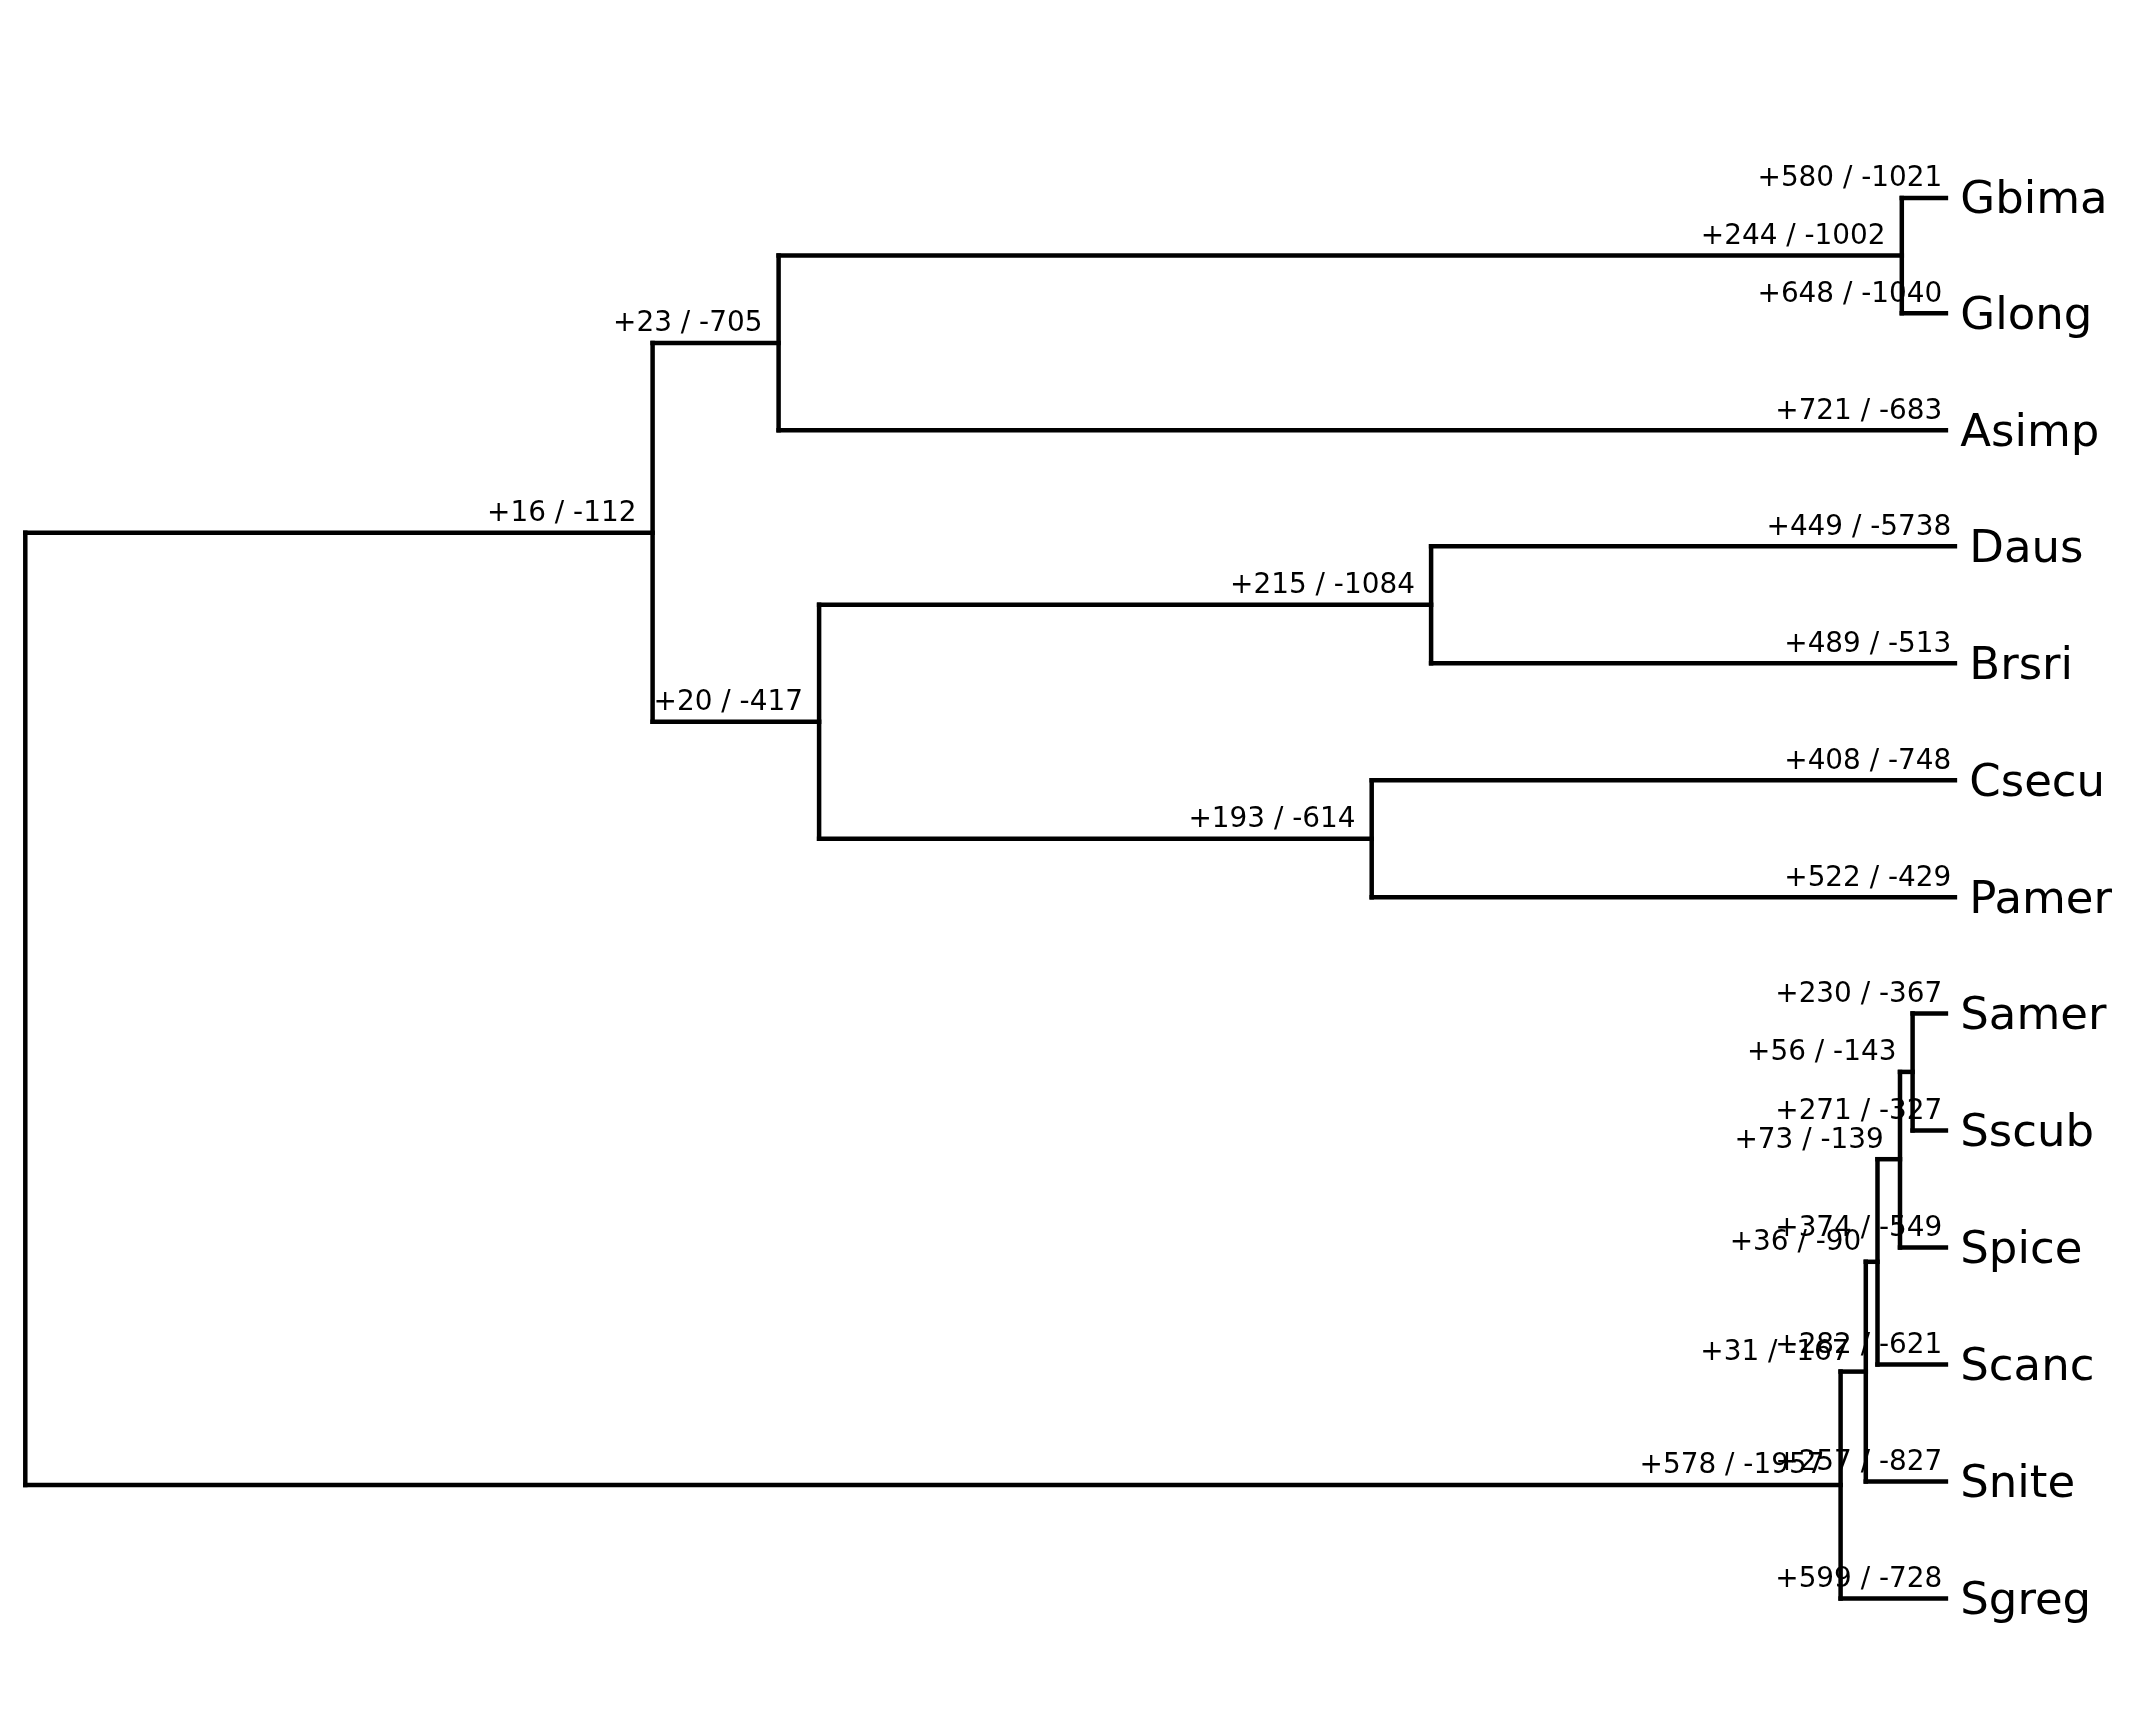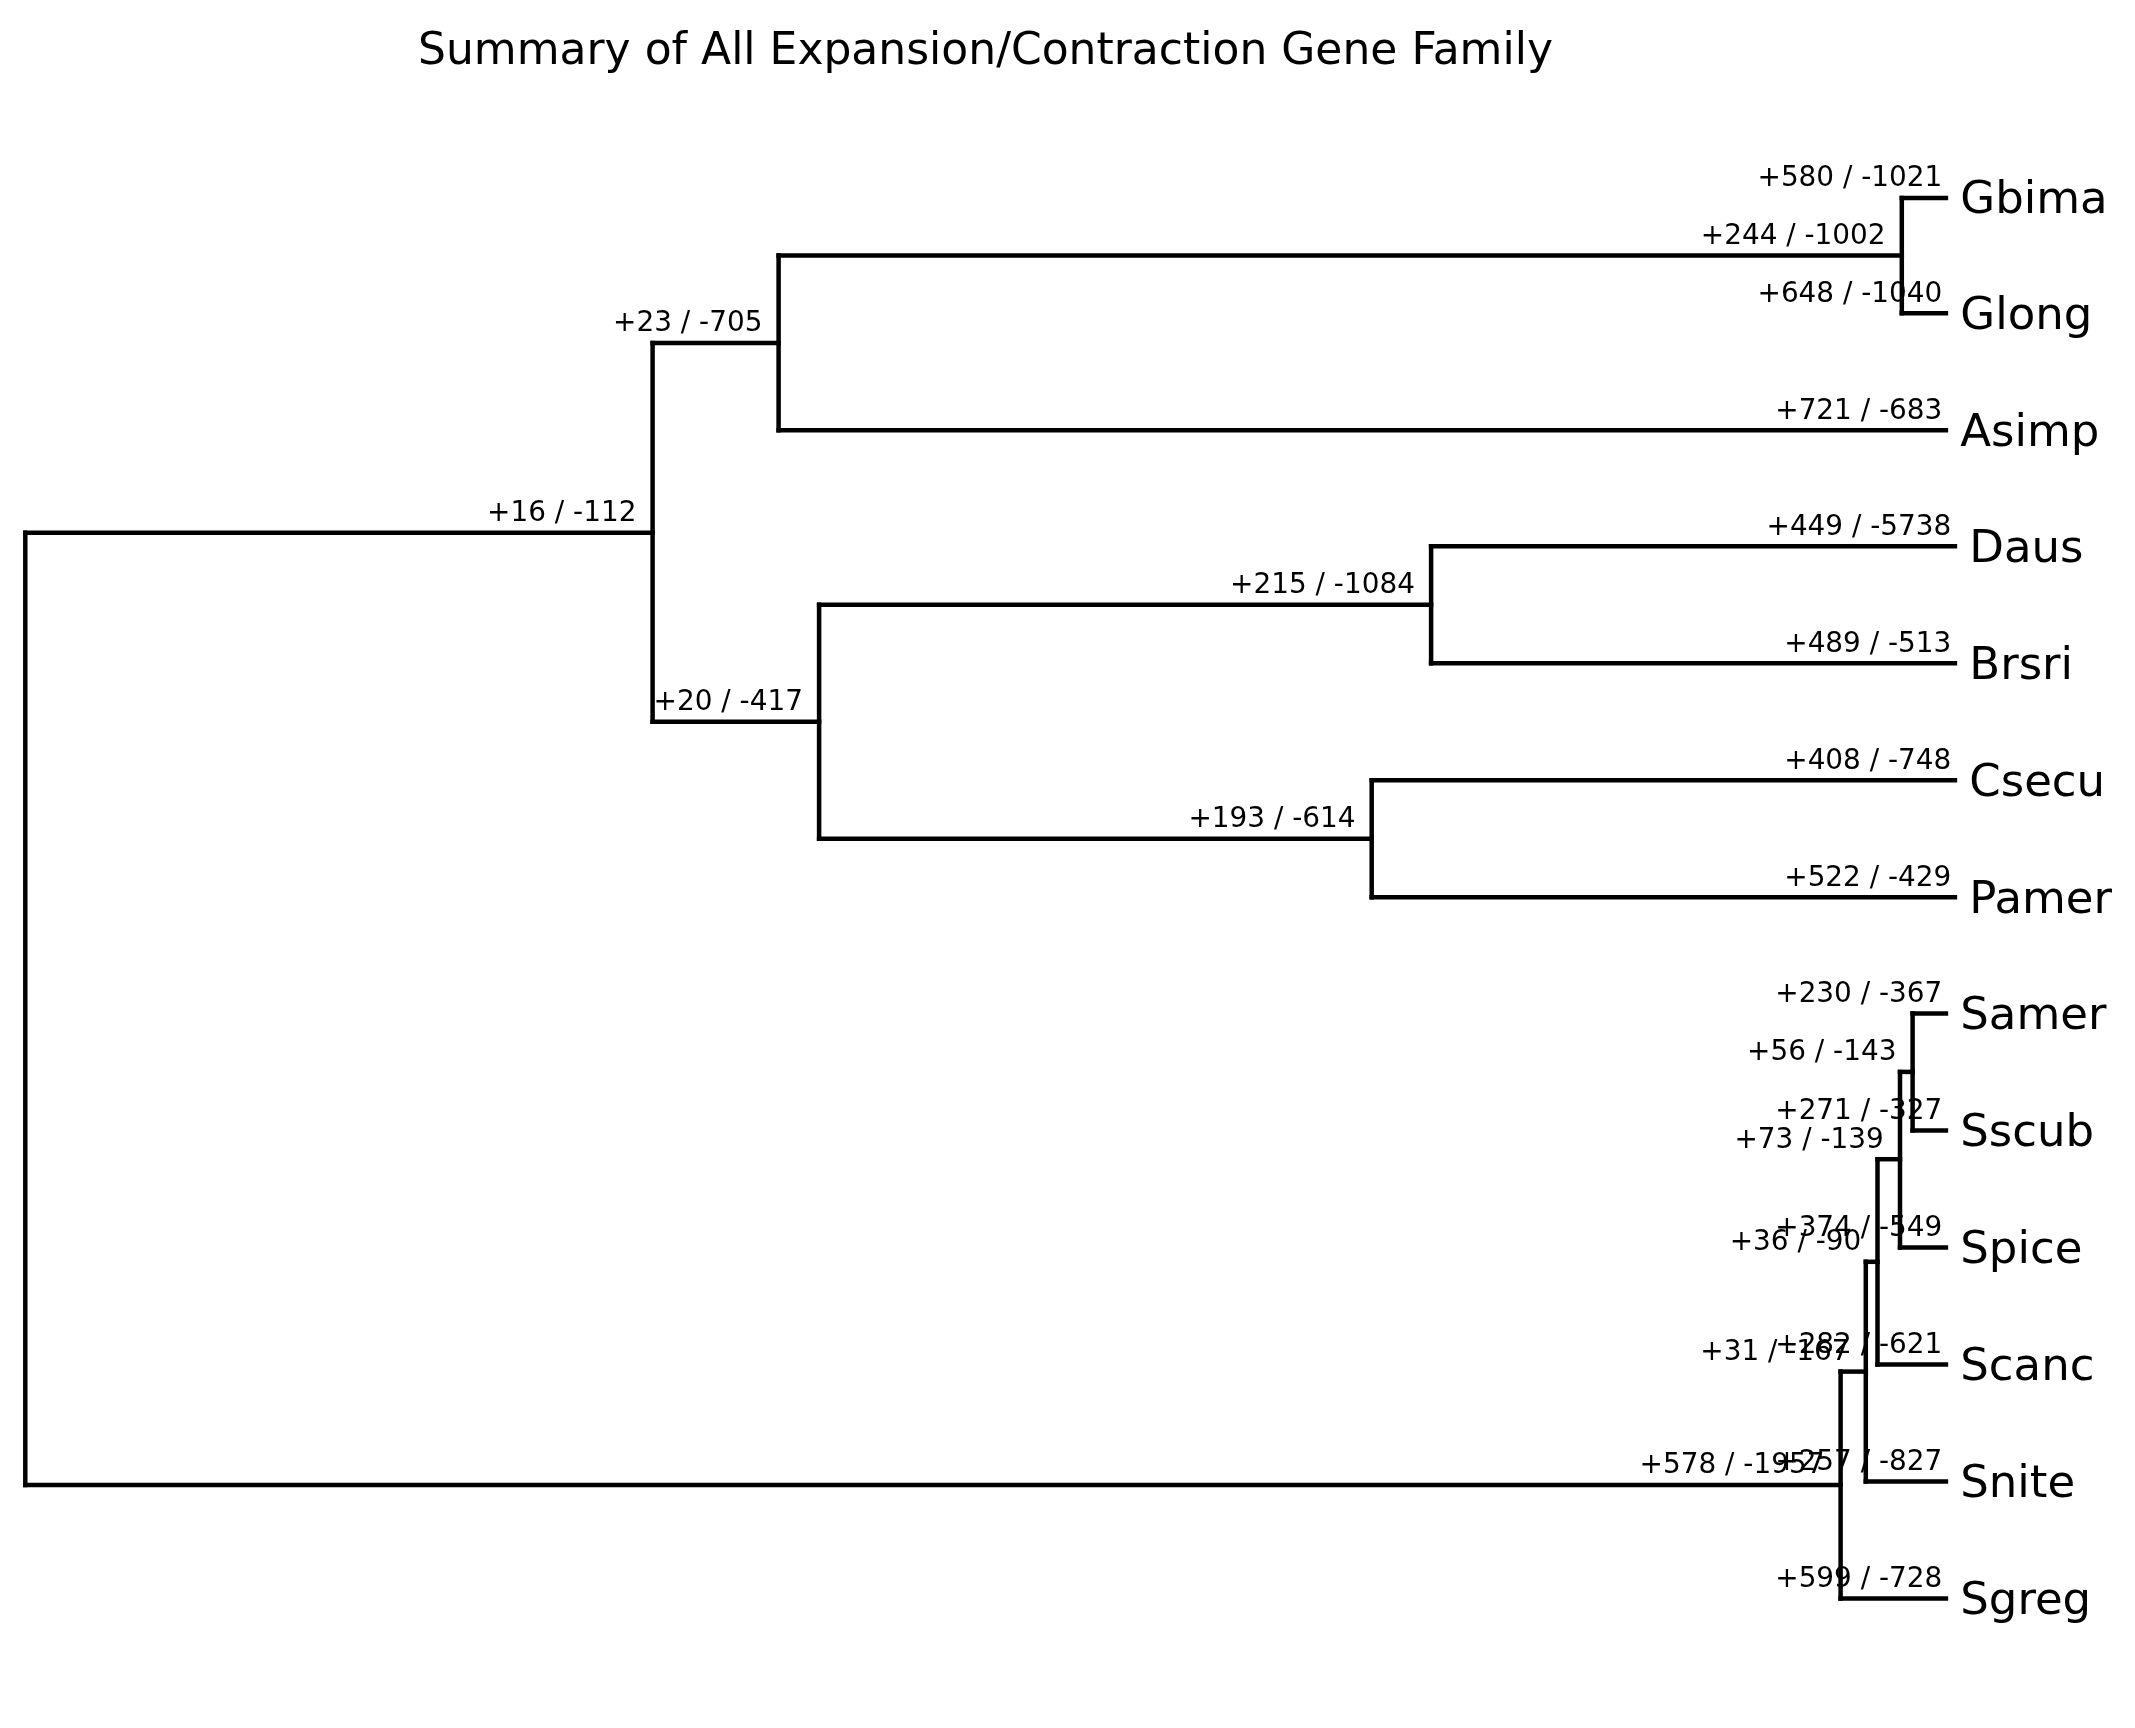--- a/index.html
+++ b/index.html
@@ -35,21 +35,20 @@
     fill: #000000;
   }
   #tree-svg text.branch-label { font-size: 31px; }
   #tree-svg text.tip-name { font-size: 50px; }
   #tree-svg line { stroke: #000000; stroke-width: 5; stroke-linecap: square; }
 </style>
 </head>
 <body>
 
 <div id="figure">
-  <div id="plot-title">Summary of All Expansion/Contraction Gene Family</div>
   <svg id="tree-svg" width="2135" height="1728" viewBox="0 0 2372 1920" xmlns="http://www.w3.org/2000/svg">
       <line x1="28" y1="592" x2="28" y2="1650" stroke="#000000"></line>
       <line x1="865" y1="284" x2="2113" y2="284" stroke="#000000"></line>
       <line x1="2113" y1="220" x2="2113" y2="348" stroke="#000000"></line>
       <text x="2095" y="271" text-anchor="end" class="branch-label">+244 / -1002</text>
       <line x1="725" y1="381" x2="865" y2="381" stroke="#000000"></line>
       <line x1="865" y1="284" x2="865" y2="478" stroke="#000000"></line>
       <text x="847" y="368" text-anchor="end" class="branch-label">+23 / -705</text>
       <line x1="910" y1="672" x2="1590" y2="672" stroke="#000000"></line>
       <line x1="1590" y1="607" x2="1590" y2="737" stroke="#000000"></line>

